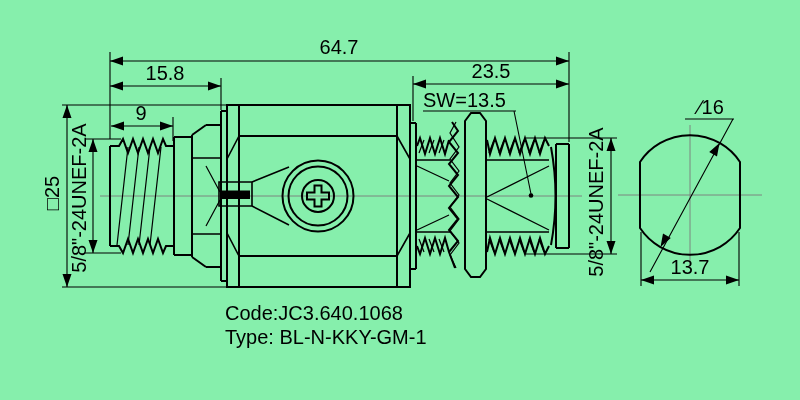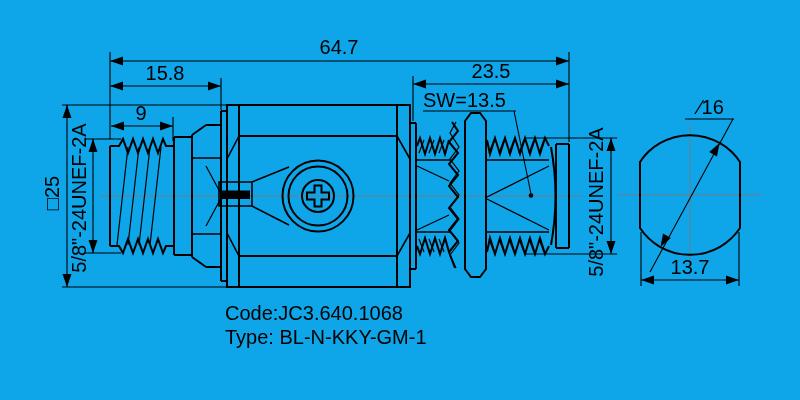--- a/index.html
+++ b/index.html
@@ -1,16 +1,16 @@
 <!DOCTYPE html>
 <html><head>
 <meta charset="utf-8">
 <style>
   html,body{margin:0;padding:0;background:#ffffff;}
-  .stage{width:800px;height:400px;position:relative;background:#0ea5e9;overflow:hidden;
+  .stage{width:800px;height:400px;position:relative;background:#86efac;overflow:hidden;
          font-family:"Liberation Sans", sans-serif;}
   svg{display:block;}
   svg text{font-family:"Liberation Sans", sans-serif;fill:#000;}
   .t20{font-size:20px;}
   .outline{stroke:#000;stroke-width:2;fill:none;stroke-linejoin:miter;stroke-linecap:butt;}
   .med{stroke:#000;stroke-width:1.6;fill:none;}
   .fine{stroke:#000;stroke-width:1.2;fill:none;}
   .dim{stroke:#000;stroke-width:1.1;fill:none;}
   .cl{stroke:#7a7a7a;stroke-width:0.9;fill:none;}
   .arrow{fill:#000;stroke:none;}

